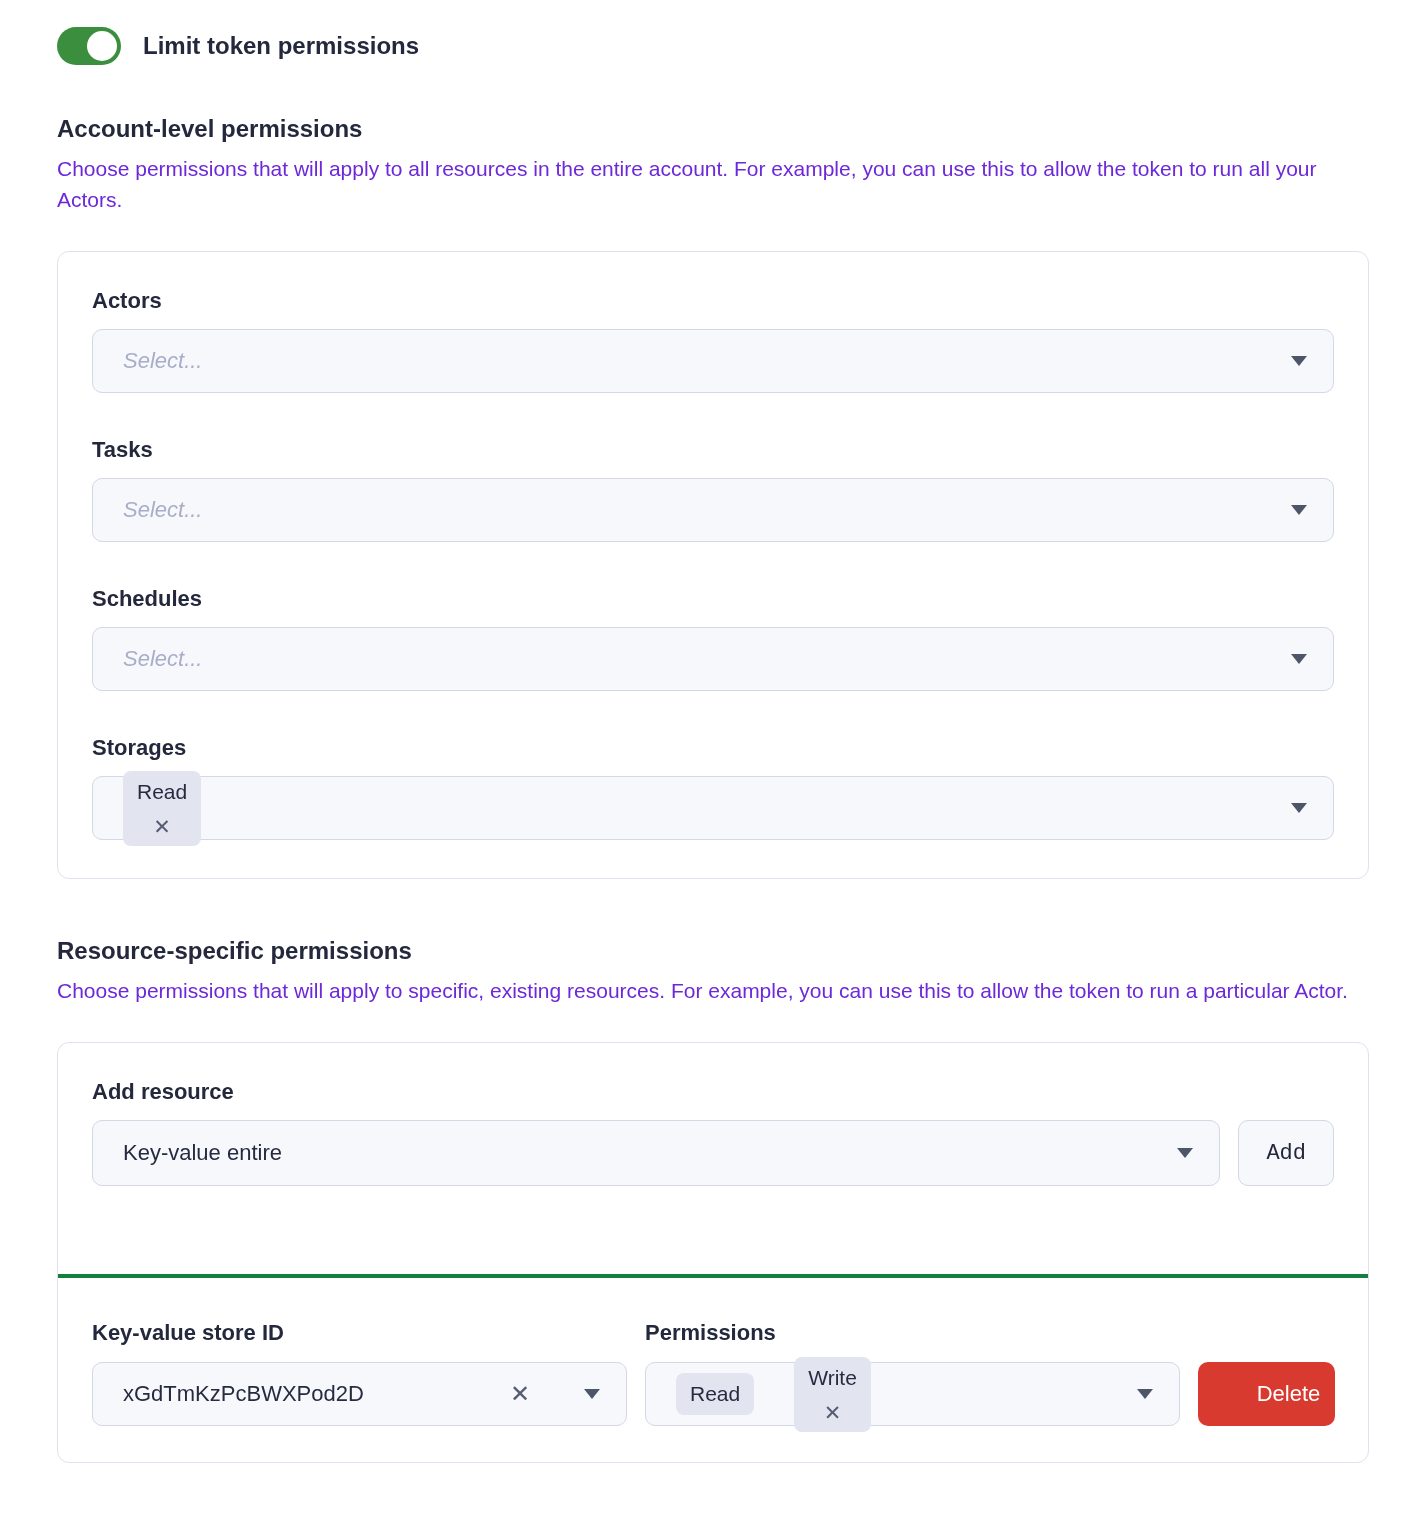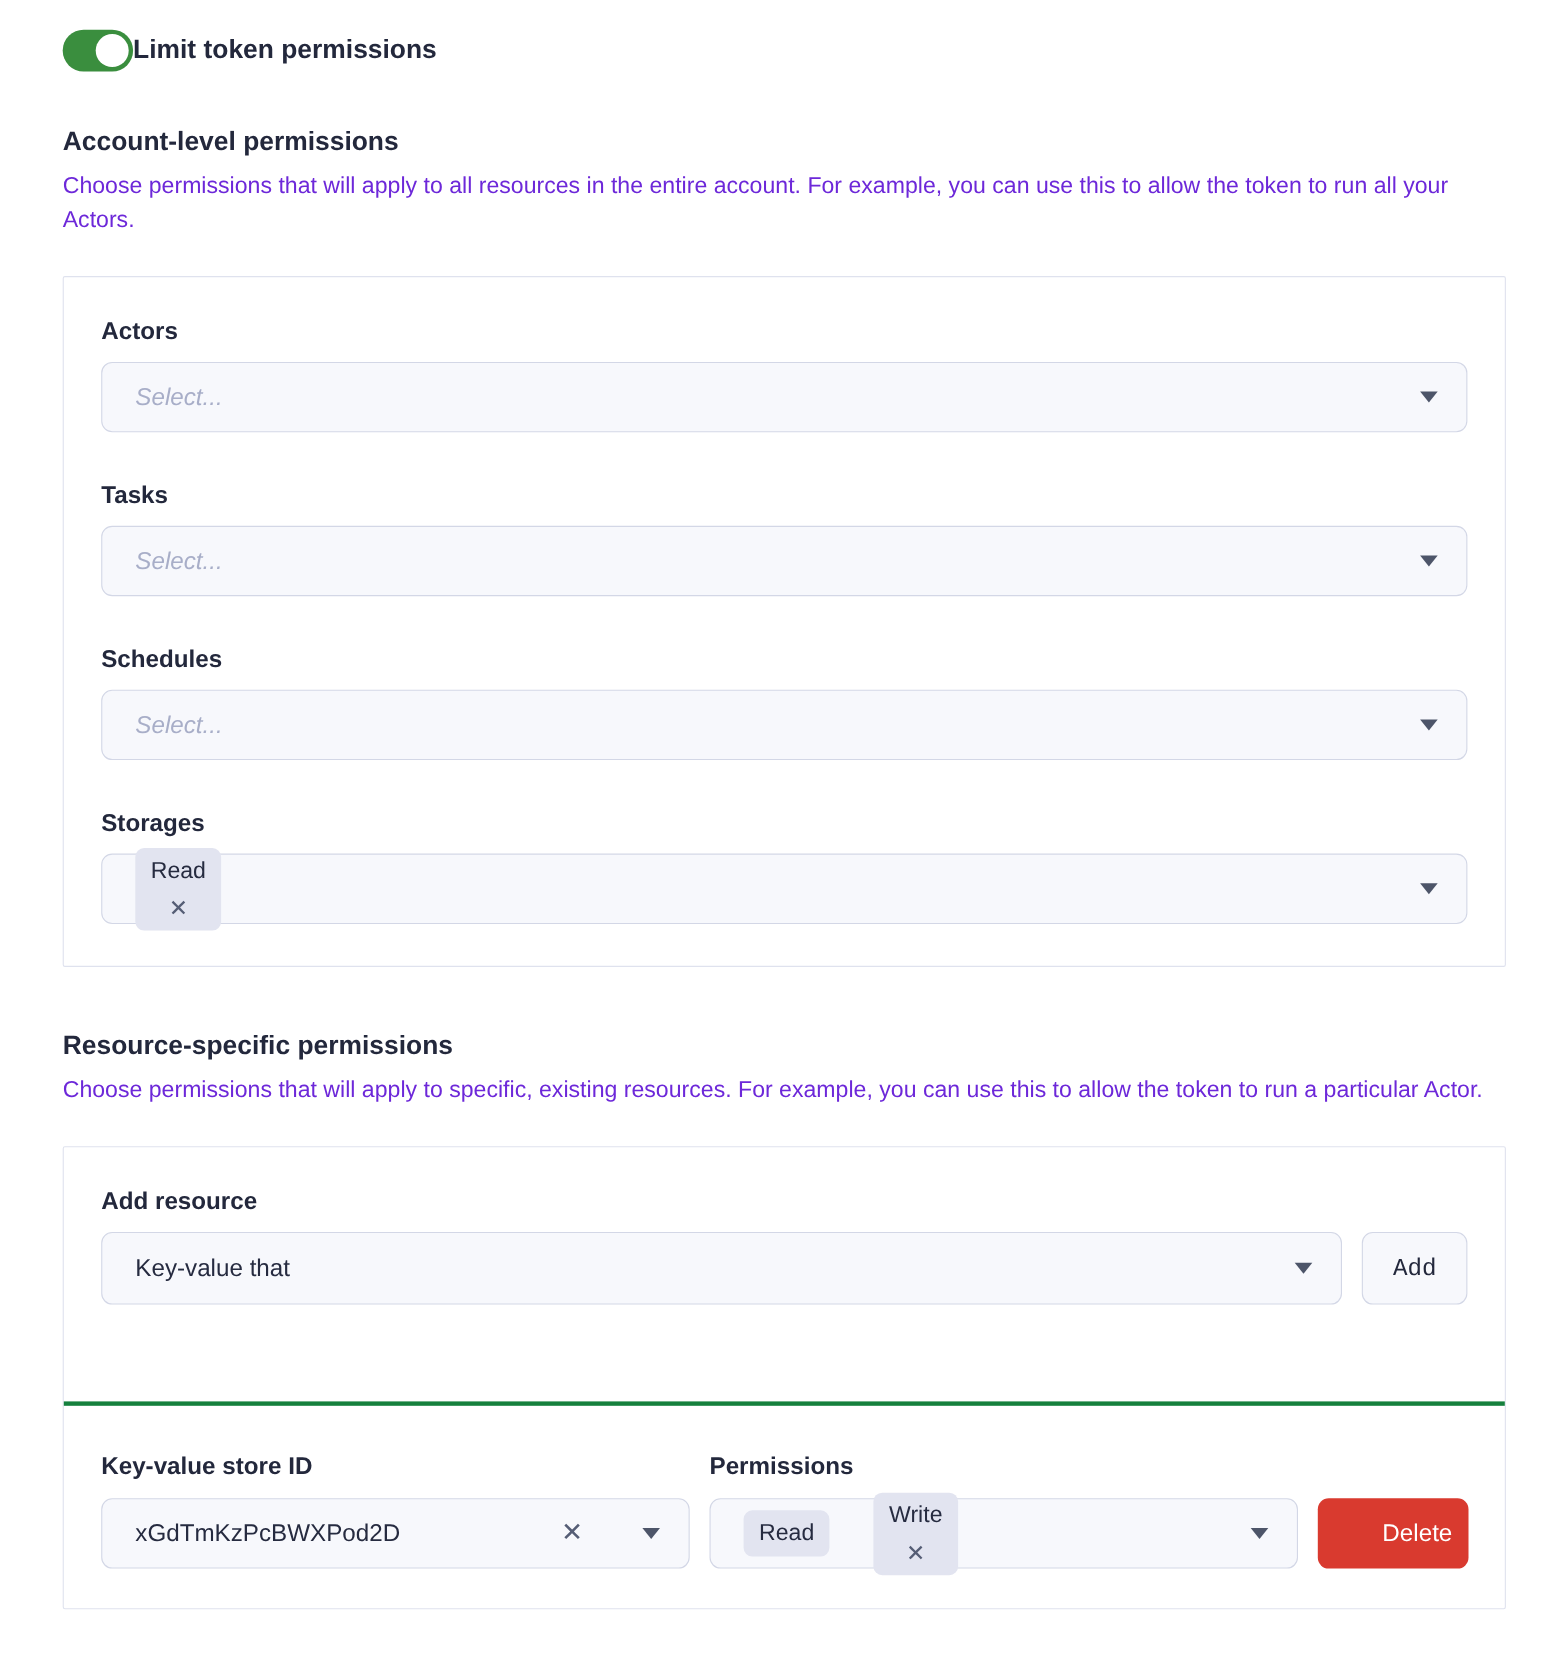--- a/index.html
+++ b/index.html
@@ -5,39 +5,39 @@
   * { box-sizing: border-box; margin: 0; padding: 0; }
   html, body { background: #ffffff; }
   body {
     font-family: "Liberation Sans", "DejaVu Sans", sans-serif;
     color: #262b40;
     width: 1412px;
   }
   .page { padding: 27px 43px 40px 57px; }
 
   
-  .toggle-row { display: flex; align-items: center; margin-bottom: 50px; }
+  .toggle-row { display: flex; align-items: center; gap: 22px; margin-bottom: 50px; }
   .toggle {
     width: 64px; height: 38px; border-radius: 19px;
     background: #3a8e3e; position: relative; cursor: pointer; flex: 0 0 auto;
   }
   .toggle .knob {
     position: absolute; top: 4px; right: 4px;
     width: 30px; height: 30px; border-radius: 50%;
     background: #ffffff;
   }
   .toggle-label { font-size: 24px; font-weight: 700; color: #23283c; }
 
   
   .section-title { font-size: 24px; font-weight: 700; color: #23283c; margin-bottom: 10px; }
   .section-desc { font-size: 21px; line-height: 31px; color: #6d28d9; margin-bottom: 36px; max-width: 1310px; }
 
   
   .card {
-    border: 1px solid #dfe2ee; border-radius: 2px; background: #ffffff;
+    border: 1px solid #dfe2ee; border-radius: 12px; background: #ffffff;
     margin-bottom: 58px;
   }
   .card.last { margin-bottom: 0; }
   .card-section { padding: 36px 34px; }
   .card-section.top { padding-bottom: 88px; }
   .card-section.bottom { border-top: 4px solid #15803d; padding-top: 42px; padding-bottom: 36px; }
 
   
   .field { margin-bottom: 44px; }
   .field:last-child { margin-bottom: 2px; }
@@ -160,21 +160,21 @@
 
   <div class="section-title">Resource-specific permissions</div>
   <p class="section-desc">Choose permissions that will apply to specific, existing resources. For example, you can use this to allow the token to run a particular Actor.</p>
 
   <div class="card last">
 
     <div class="card-section top">
       <div class="field-label">Add resource</div>
       <div class="add-row">
         <div class="select">
-          <span class="value">Key-value that</span>
+          <span class="value">Key-value entire</span>
           <span class="spacer"></span>
           <span class="caret"></span>
         </div>
         <button class="btn-add">Add</button>
       </div>
     </div>
 
     <div class="card-section bottom">
       <div class="resource-grid">
 

